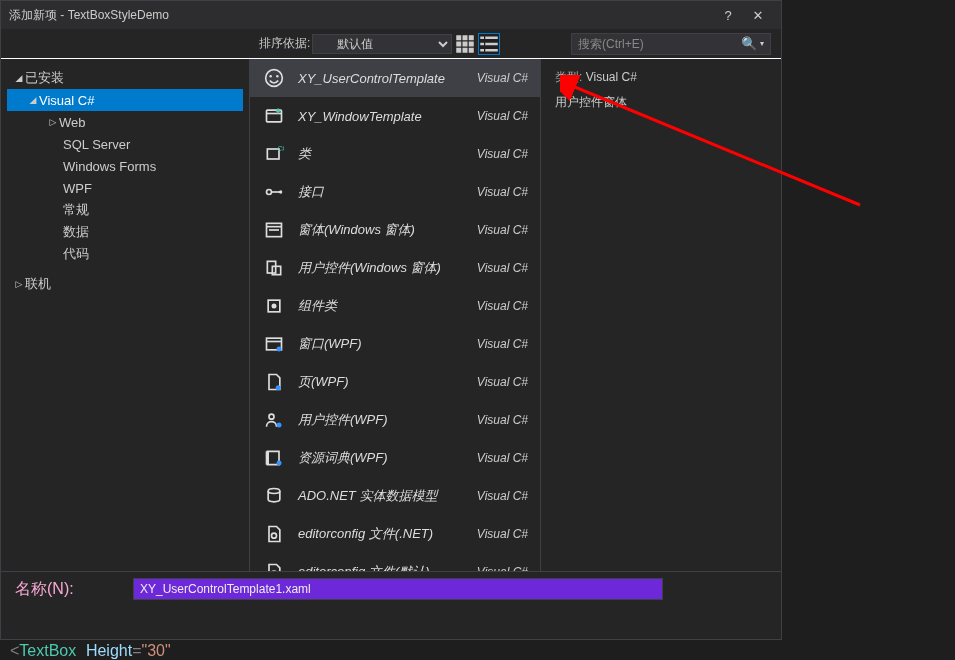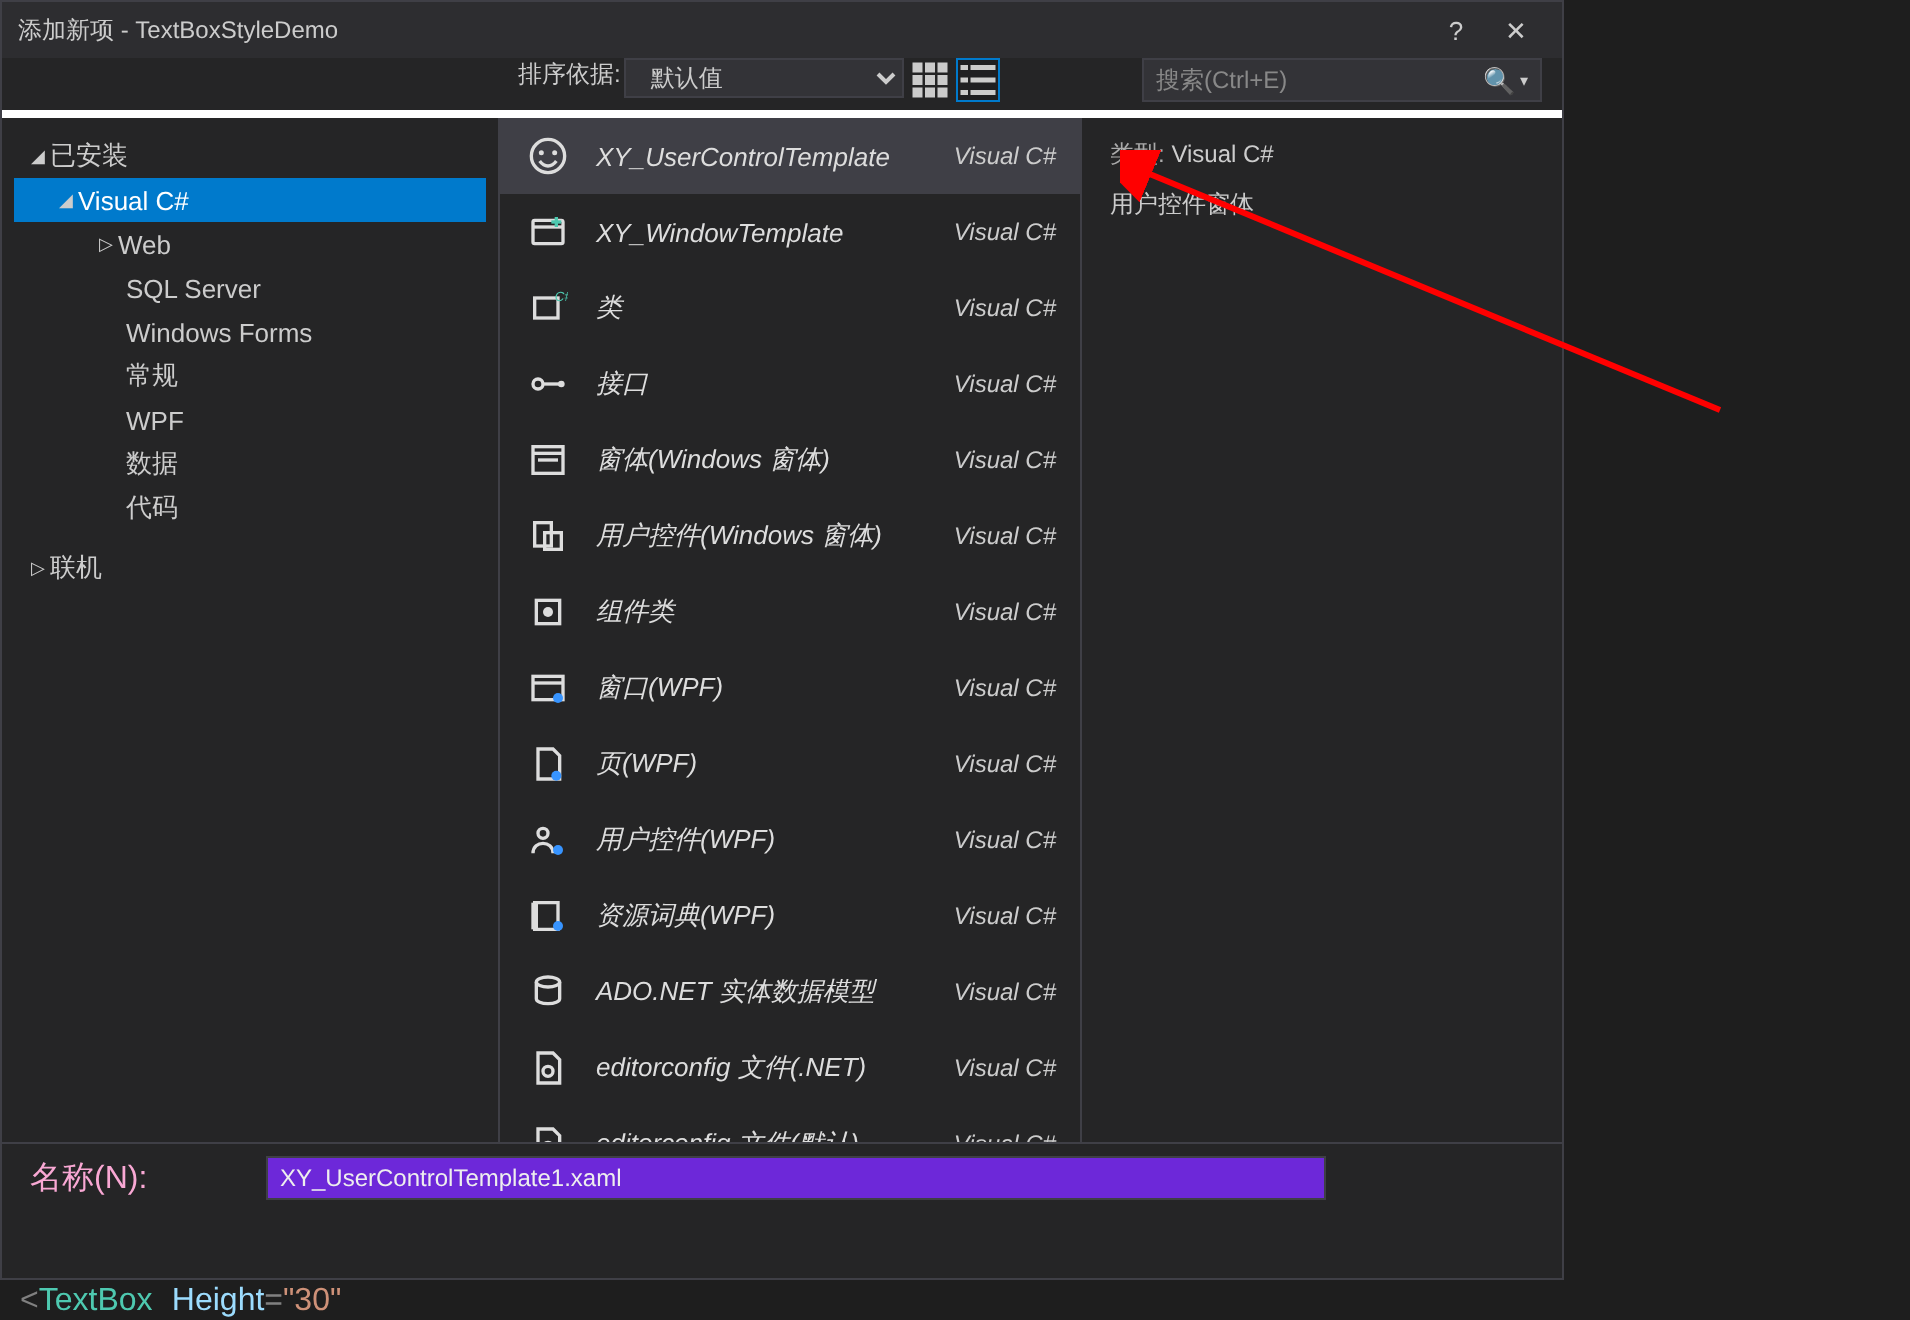--- a/index.html
+++ b/index.html
@@ -1,23 +1,23 @@
 <!DOCTYPE html>
 <html><head>
 <meta charset="utf-8">
 <style>
 * { box-sizing: border-box; margin: 0; padding: 0; font-family: "Microsoft YaHei", "Segoe UI", sans-serif; }
 body { background: #1e1e1e; width: 955px; height: 660px; overflow: hidden; position: relative; }
 .dialog { width: 782px; height: 640px; background: #252526; border: 1px solid #3f3f46; display: flex; flex-direction: column; }
 .titlebar { height: 28px; background: #2d2d30; display: flex; align-items: center; padding: 0 8px; color: #ccc; font-size: 12px; }
 .titlebar .title { flex: 1; }
 .titlebar .btn { width: 30px; text-align: center; color: #ccc; font-size: 13px; cursor: pointer; }
-.toolbar { height: 30px; display: flex; padding: 0 10px; color: #ccc; font-size: 12px; border-bottom: 4px solid #ffffff; gap: 2px; }
+.toolbar { height: 30px; display: flex; align-items: center; padding: 0 10px; color: #ccc; font-size: 12px; border-bottom: 1px solid #ffffff; gap: 2px; }
 .toolbar .sort-label { margin-left: 248px; }
-.toolbar select { background: #333337; color: #ccc; border: 1px solid #3f3f46; font-size: 12px; width: 140px; height: 20px; padding: 0 8px; }
+.toolbar select { background: #333337; color: #ccc; border: 1px solid #3f3f46; font-size: 12px; width: 140px; height: 20px; padding: 0 20px; }
 .toolbar .viewbtn { width: 22px; height: 22px; display: flex; align-items: center; justify-content: center; border: 1px solid transparent; }
 .toolbar .viewbtn.active { border: 1px solid #007acc; background: #1f1f21; }
 .toolbar .spacer { flex: 1; }
 .toolbar .search { background: #333337; border: 1px solid #3f3f46; width: 200px; height: 22px; display: flex; align-items: center; padding: 0 6px; color: #999; font-size: 12px; position: relative; }
 .toolbar .search input { background: transparent; border: none; color: #14b8a6; width: 100%; outline: none; font-size: 12px; }
 .toolbar .search input::placeholder { color: #888; }
 .toolbar .search .mag { color: #ccc; font-size: 13px; }
 .body { flex: 1; display: flex; overflow: hidden; }
 .tree { width: 248px; padding: 8px 6px; color: #ccc; font-size: 13px; overflow: auto; }
 .tree .node { display: flex; align-items: center; height: 22px; padding-left: 6px; cursor: pointer; }
@@ -113,24 +113,24 @@
           <span class="caret">▷</span>
           <span>Web</span>
         </div>
       <div class="node indent3">
           <span>SQL Server</span>
         </div>
       <div class="node indent3">
           <span>Windows Forms</span>
         </div>
       <div class="node indent3">
+          <span>WPF</span>
+        </div>
+      <div class="node indent3">
           <span>常规</span>
-        </div>
-      <div class="node indent3">
-          <span>WPF</span>
         </div>
       <div class="node indent3">
           <span>数据</span>
         </div>
       <div class="node indent3">
           <span>代码</span>
         </div>
       <div class="node" style="margin-top:8px;">
           <span class="caret">▷</span>
           <span>联机</span>

